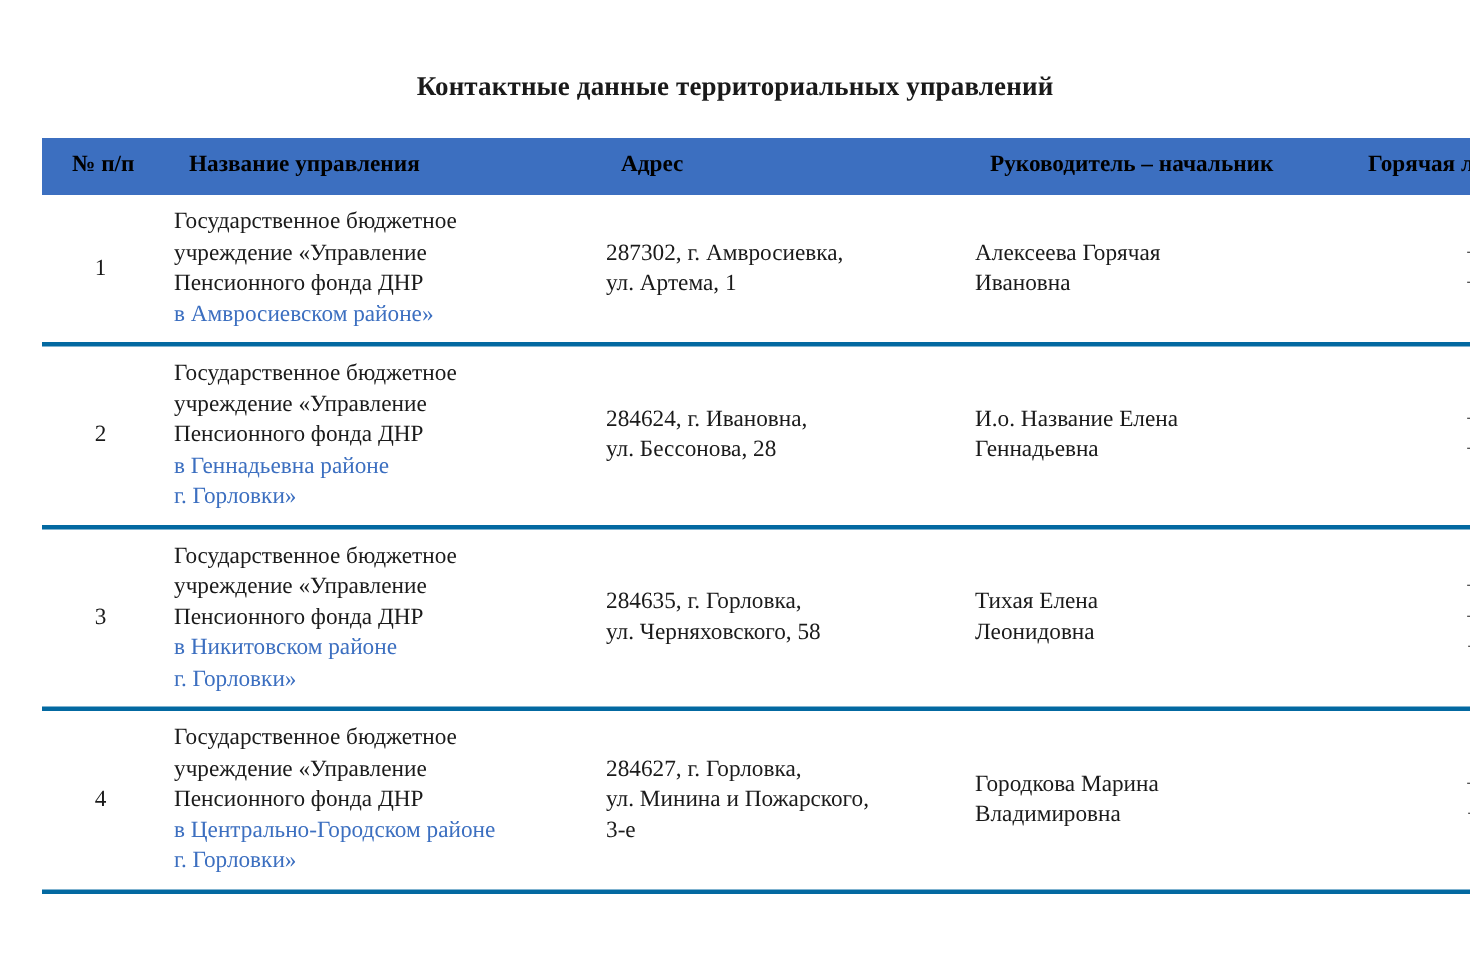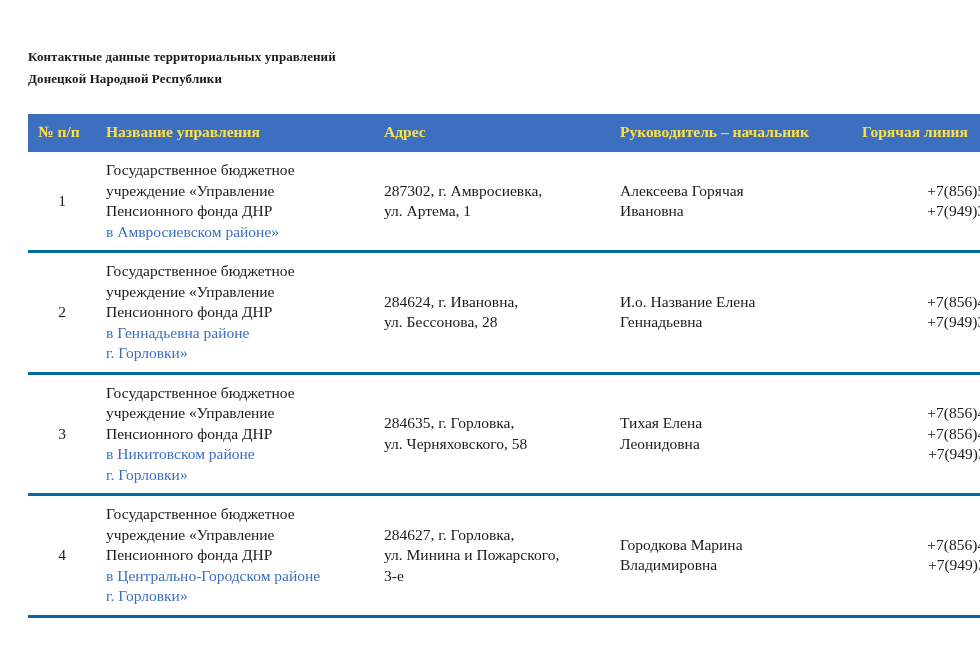--- a/index.html
+++ b/index.html
@@ -15,45 +15,45 @@
     overflow: hidden;
   }
   .page {
     position: relative;
     width: 980px;
     height: 650px;
     box-sizing: border-box;
     padding: 0 28px;
   }
   .doc-title {
-    text-align: left;
+    text-align: center;
     font-weight: bold;
-    font-size: 13px;
+    font-size: 18px;
     line-height: 22px;
     padding-top: 46px;
     letter-spacing: 0.1px;
   }
   .doc-title .line {
     display: block;
     white-space: nowrap;
   }
   table.contacts {
     margin-top: 24px;
     width: 924px;
     border-collapse: collapse;
     table-layout: fixed;
   }
   table.contacts thead th {
     background: #3c6fc0;
-    color: #fde047;
+    color: #000000;
     font-weight: bold;
     font-size: 15.5px;
     text-align: left;
     vertical-align: top;
-    padding: 9px 10px 11px 10px;
+    padding: 9px 10px 11px 20px;
     line-height: 18px;
   }
   th.col-num {
     width: 48px;
     text-align: center;
     padding-left: 4px;
     padding-right: 4px;
   }
   th.col-name { width: 258px; }
   th.col-addr { width: 216px; }
@@ -91,21 +91,20 @@
     background: #ffffff;
   }
 </style>
 </head>
 <body>
 
 <div class="page">
 
   <div class="doc-title">
     <span class="line">Контактные данные территориальных управлений</span>
-    <span class="line">Донецкой Народной Республики</span>
   </div>
 
   <table class="contacts">
     <thead>
       <tr>
         <th class="col-num">
           <span>№</span>
           <span>п/п</span>
         </th>
         <th class="col-name">Название управления</th>

